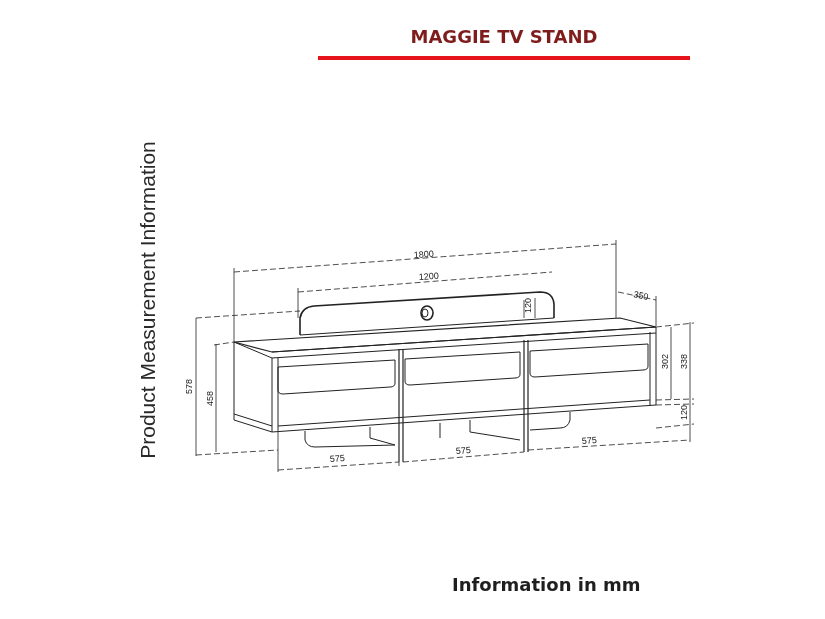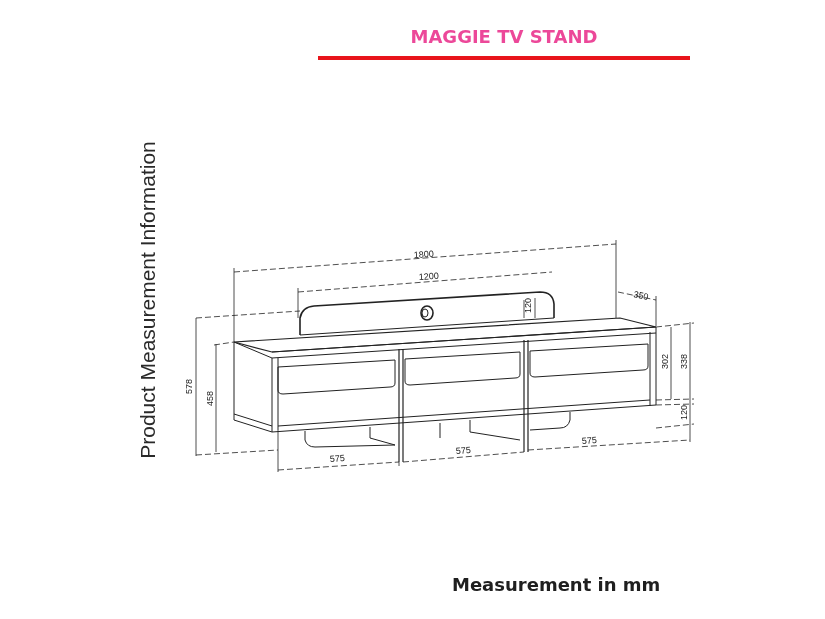--- a/index.html
+++ b/index.html
@@ -1,19 +1,19 @@
 <!DOCTYPE html>
 <html><head>
   <meta charset="utf-8">
   <style>
     html, body { margin: 0; padding: 0; background: #ffffff; }
     body { width: 825px; height: 619px; position: relative; overflow: hidden; font-family: "DejaVu Sans", sans-serif; }
     .title {
       position: absolute; left: 318px; top: 26px; width: 372px; text-align: center;
-      font-family: "DejaVu Sans", sans-serif; font-weight: bold; font-size: 18px; color: #ec4899;
+      font-family: "DejaVu Sans", sans-serif; font-weight: bold; font-size: 18px; color: #7f1d1d;
       letter-spacing: 0px;
     }
     .title-rule {
       position: absolute; left: 318px; top: 56px; width: 372px; height: 4px; background: #e8141b;
     }
     .side-label {
       position: absolute; left: 148px; top: 300px;
       transform: translate(-50%, -50%) rotate(-90deg);
       white-space: nowrap; font-family: "Liberation Sans", sans-serif; font-size: 21px; color: #2a2a2a;
     }
@@ -23,21 +23,21 @@
     }
     svg.drawing { position: absolute; left: 0; top: 0; }
     .dim-text { font-family: "Liberation Sans", sans-serif; font-size: 9px; fill: #222; }
   </style>
 </head>
 <body>
 
 <div class="title">MAGGIE TV STAND</div>
 <div class="title-rule"></div>
 <div class="side-label">Product Measurement Information</div>
-<div class="footer">Measurement in mm</div>
+<div class="footer">Information in mm</div>
 
 <svg class="drawing" width="825" height="619" viewBox="0 0 825 619">
   <g stroke="#222" fill="none" stroke-width="1">
 
     <g>
       <path d="M300 335 L300 318 Q302 307 314 306 L540 292 Q553 292 554 304 L554 318" stroke-width="1.6"></path>
       <line x1="300" y1="335" x2="554" y2="318"></line>
 
       <ellipse cx="427" cy="313" rx="6" ry="7" stroke-width="1.6"></ellipse>
       <ellipse cx="425" cy="313" rx="3" ry="4"></ellipse>

